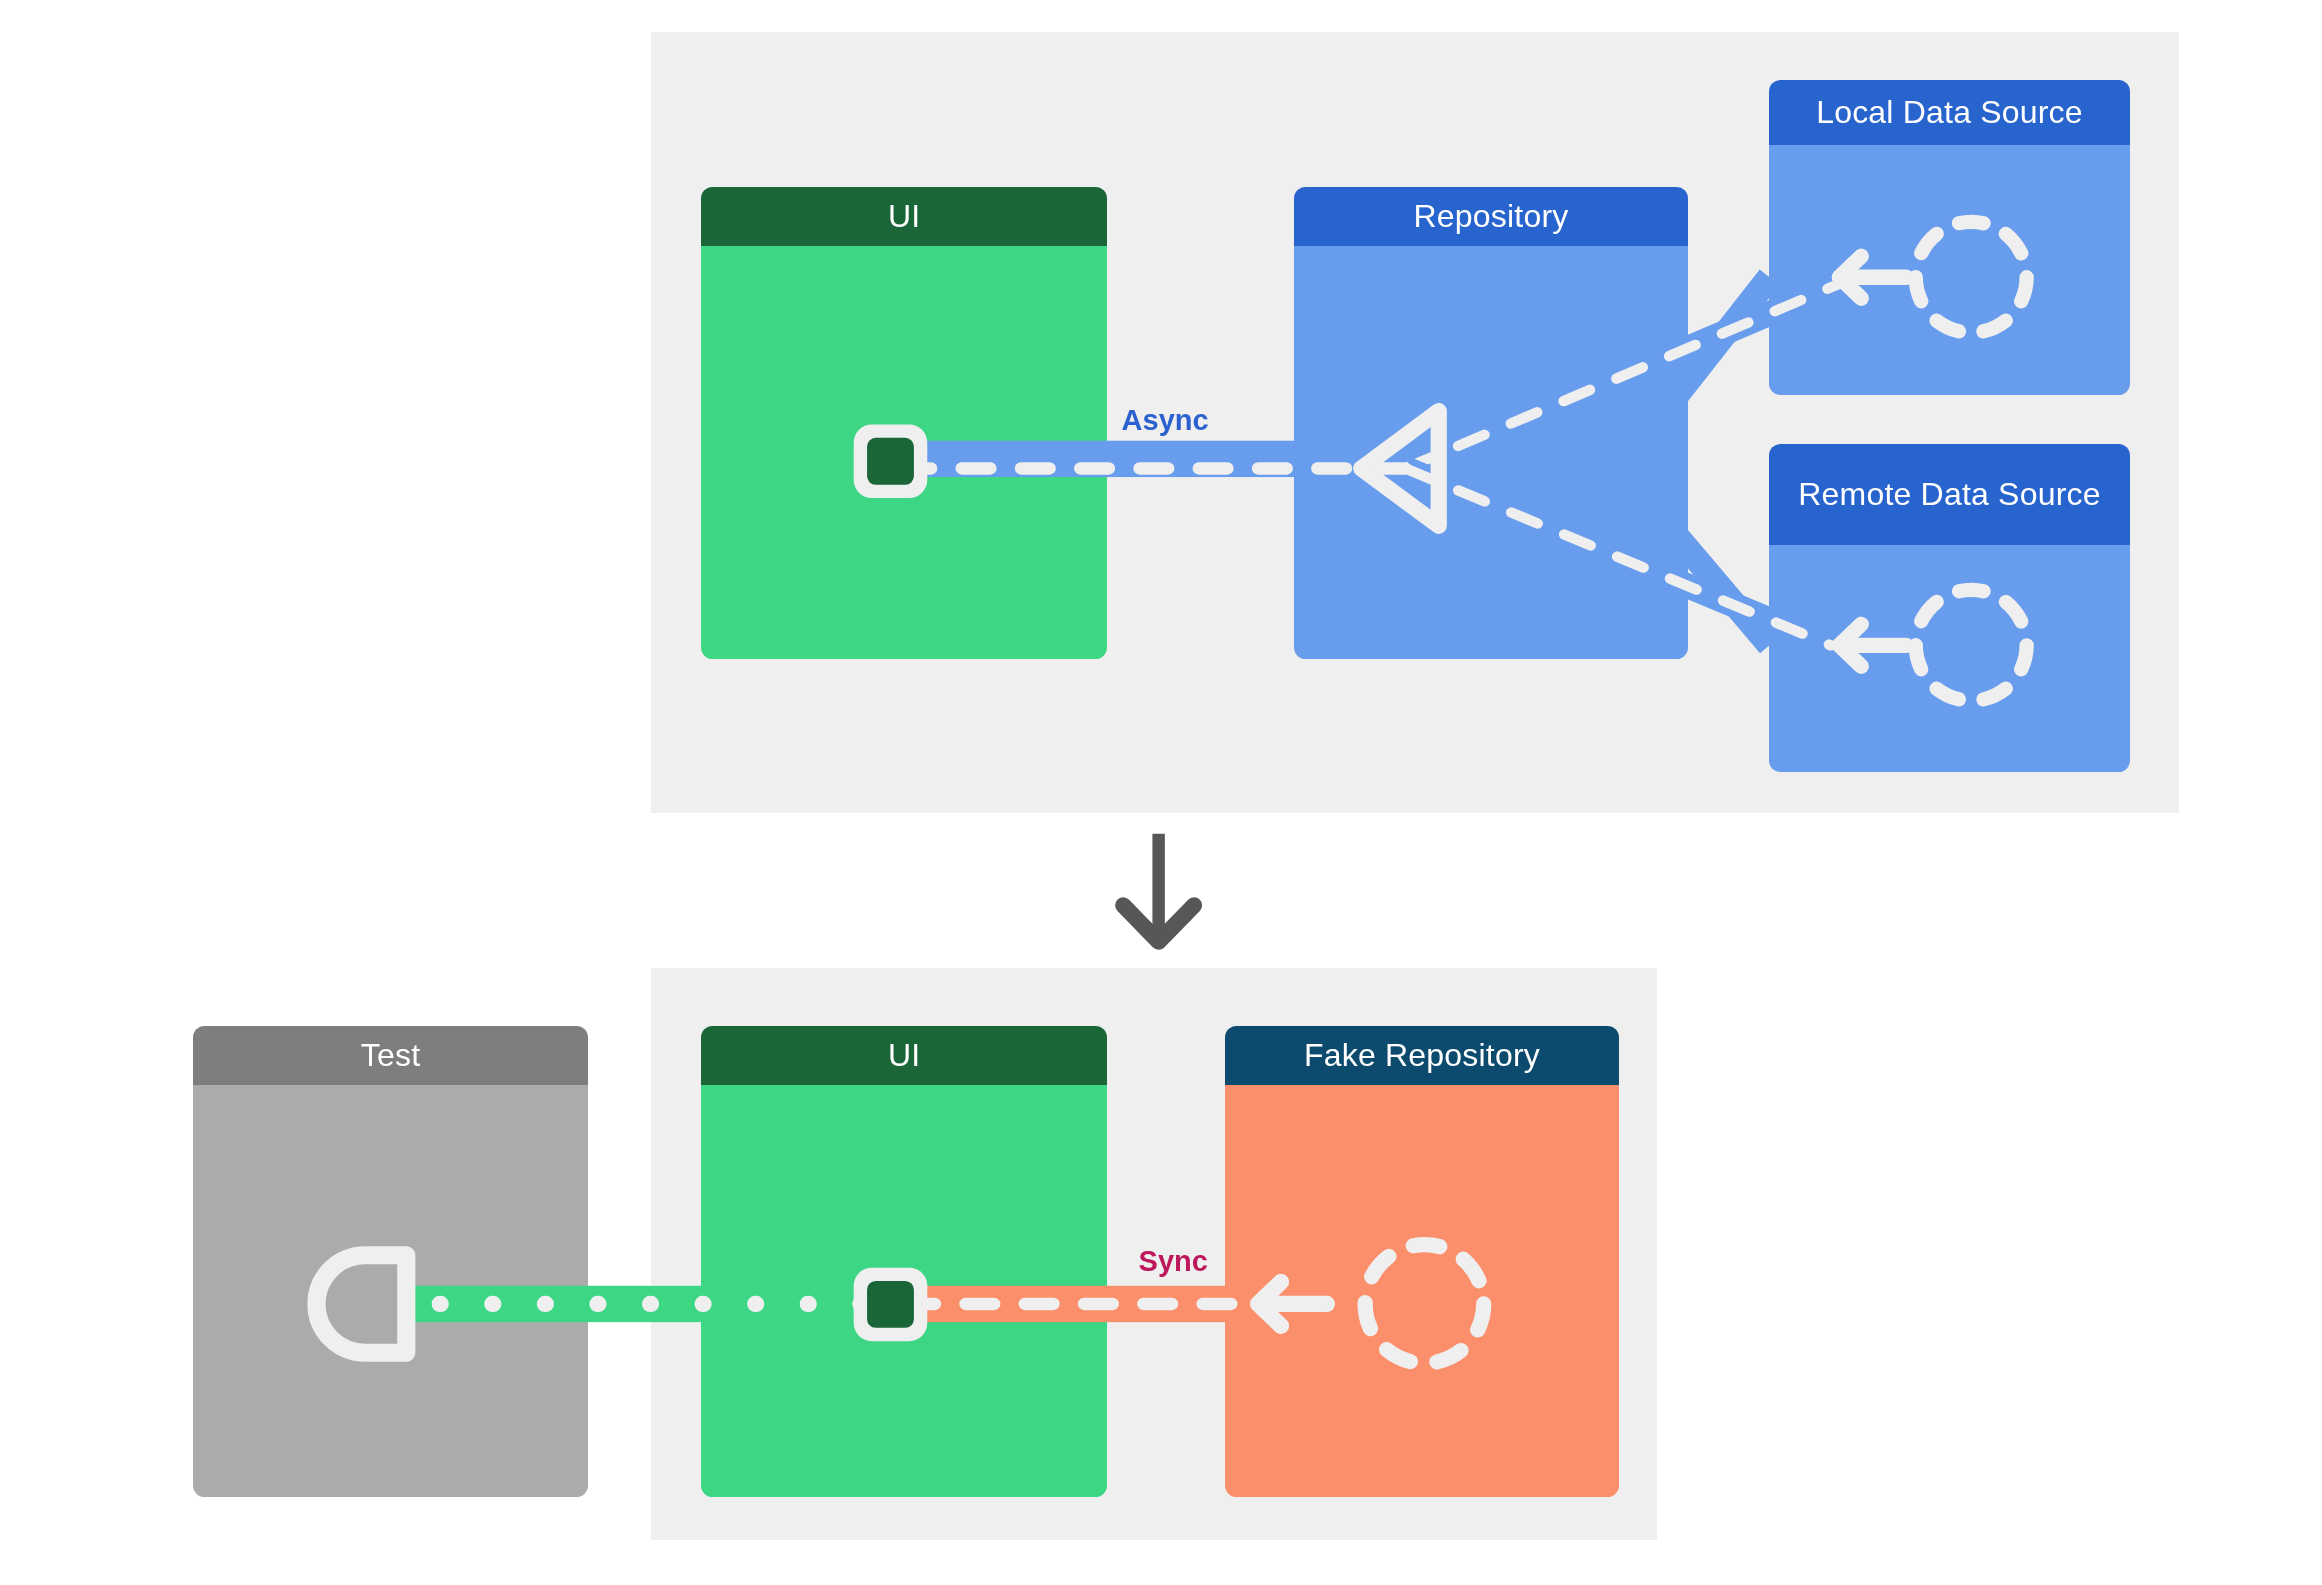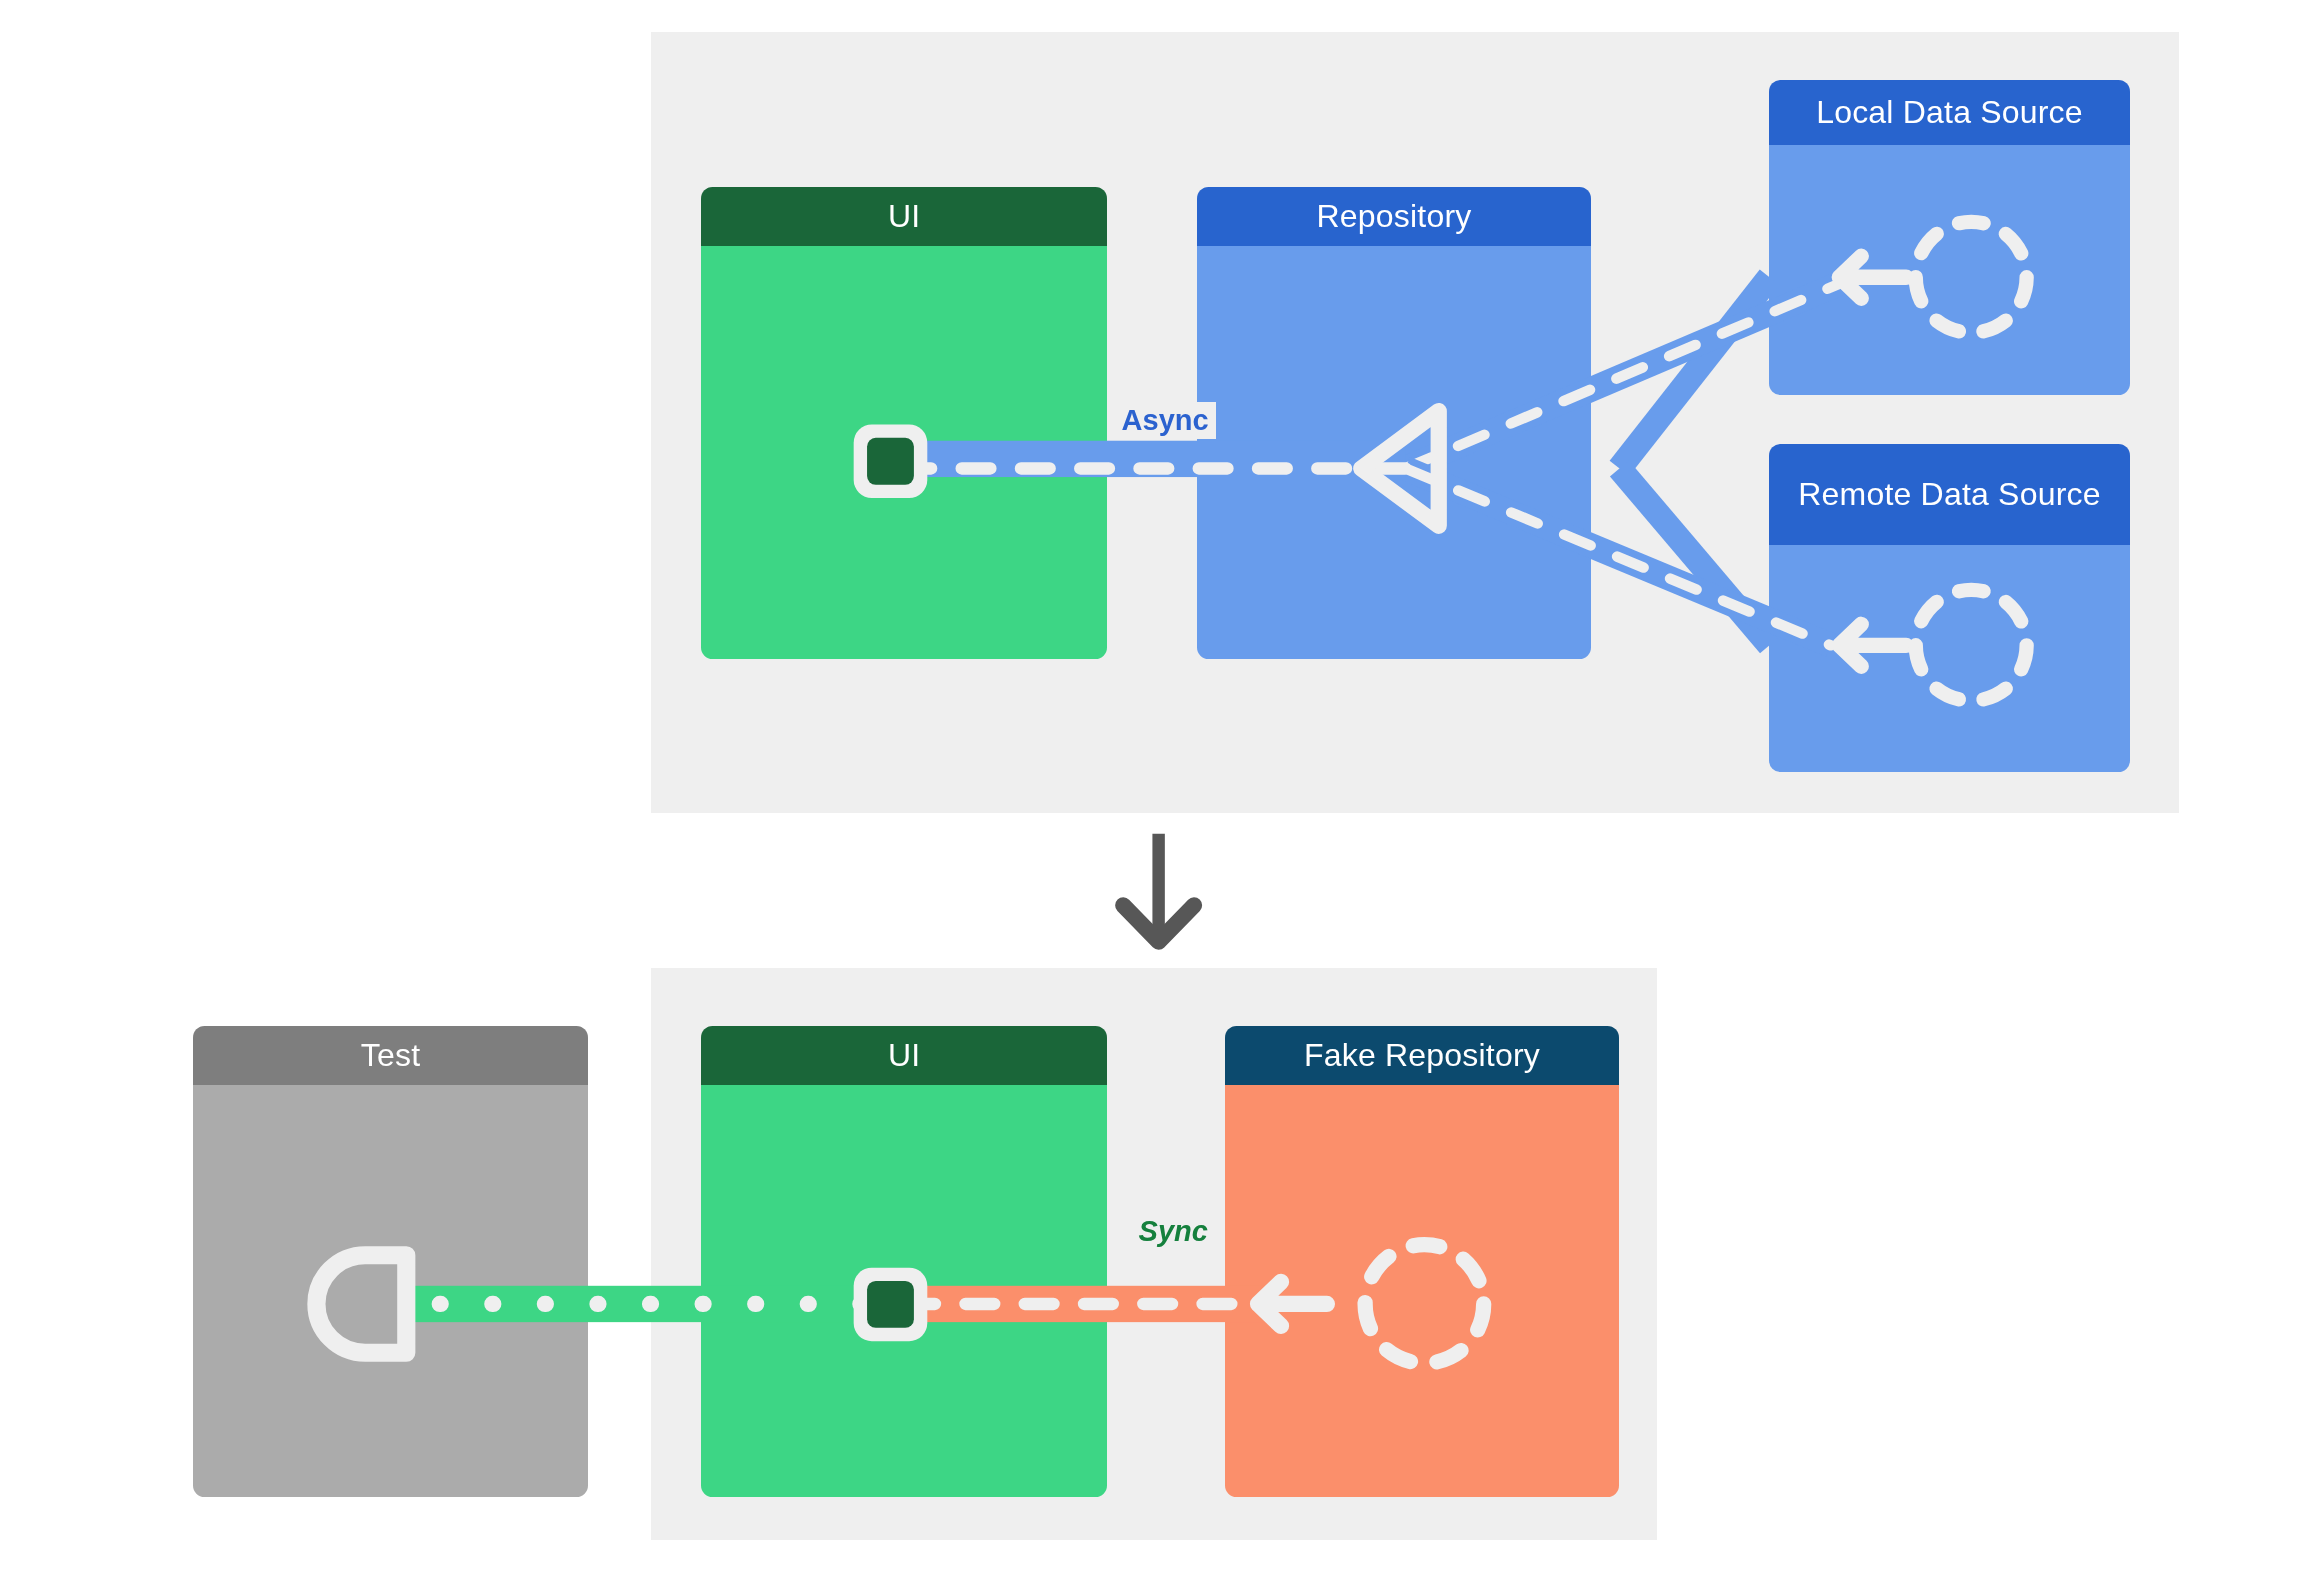--- a/index.html
+++ b/index.html
@@ -63,21 +63,21 @@
   
   .c-orange .card-header { background: #0c4a6e; }
   .c-orange .card-body   { background: #fb8f6b; }
   
   .c-gray .card-header { background: #7e7e7e; }
   .c-gray .card-body   { background: #ababab; }
 
   
   #ui-top        { left: 701px;  top: 187px;  width: 406px; height: 472px; }
   #ui-top        .card-header { height: 59px; }
-  #repository    { left: 1197px; top: 187px;  width: 394px; height: 472px; }
+  #repository    { left: 1294px; top: 187px;  width: 394px; height: 472px; }
   #repository    .card-header { height: 59px; }
   #local-ds      { left: 1769px; top: 80px;   width: 361px; height: 315px; }
   #local-ds      .card-header { height: 65px; }
   #remote-ds     { left: 1769px; top: 444px;  width: 361px; height: 328px; }
   #remote-ds     .card-header { height: 101px; }
 
   
   #test-box      { left: 193px;  top: 1026px; width: 395px; height: 471px; }
   #test-box      .card-header { height: 59px; }
   #ui-bottom     { left: 701px;  top: 1026px; width: 406px; height: 471px; }
@@ -96,21 +96,21 @@
   
   .edge-label {
     position: absolute;
     font-size: 29px;
     font-weight: bold;
     background: #efefef;
     padding: 1.9px 7.6px;
     white-space: nowrap;
   }
   #label-async { left: 1114px; top: 402px;  color: #2b62cf; }
-  #label-sync  { left: 1131px; top: 1213px; color: #15803d; font-style: italic; }
+  #label-sync  { left: 1131px; top: 1243px; color: #be185d; }
 </style>
 </head>
 <body>
 
 <div class="stage">
 
   <div class="panel" id="panel-top"></div>
 
   <div class="panel" id="panel-bottom"></div>
 

